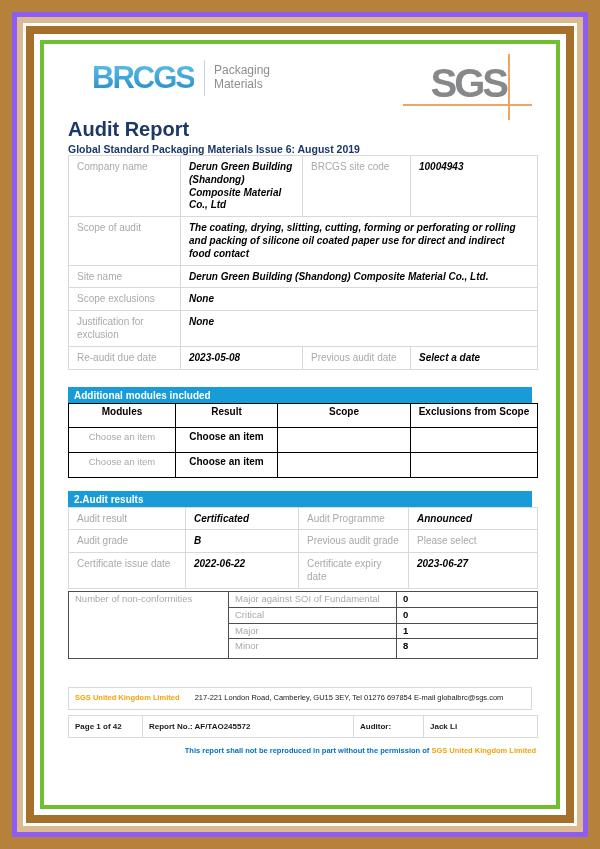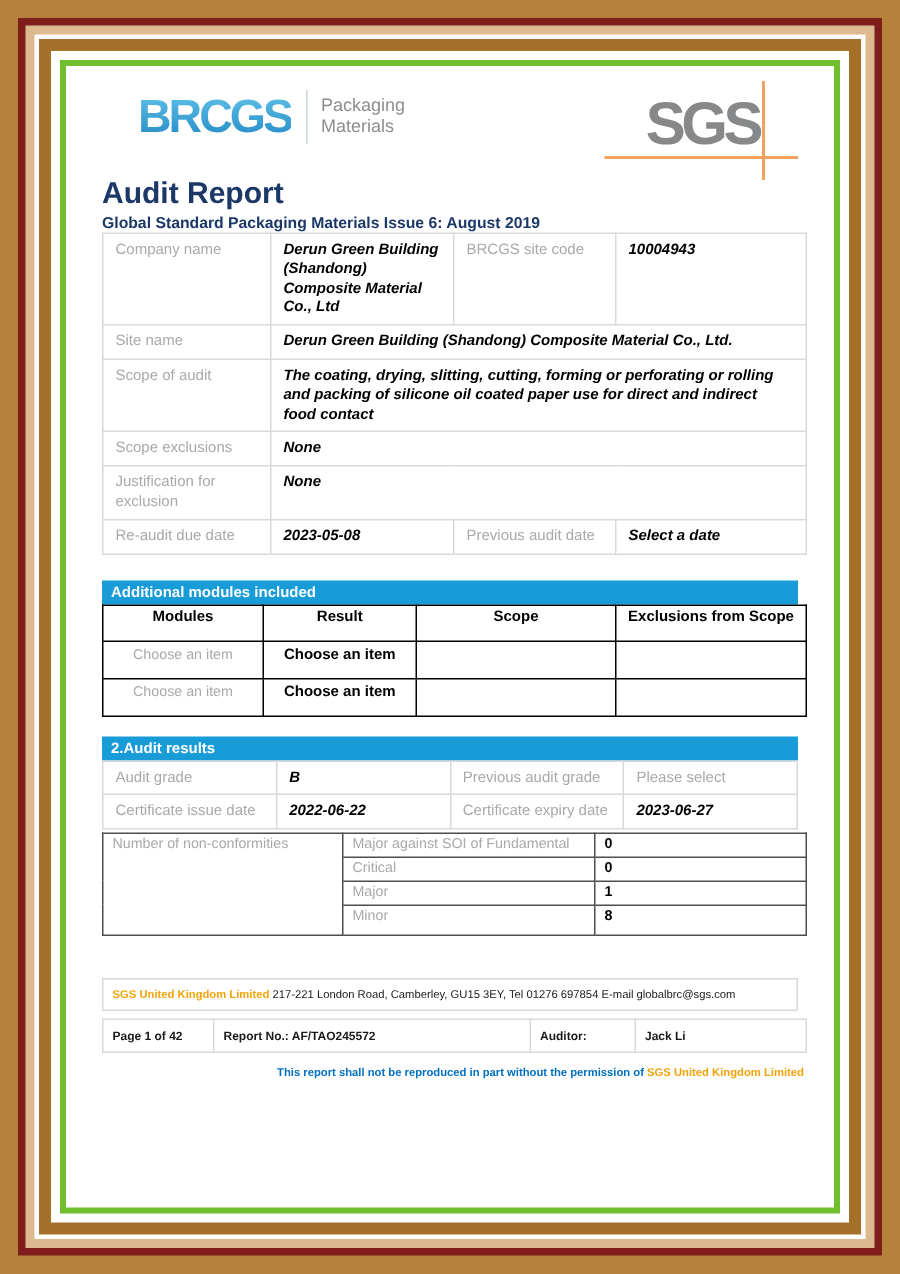--- a/index.html
+++ b/index.html
@@ -1,20 +1,20 @@
 <!DOCTYPE html>
 <html><head>
 <meta charset="utf-8">
 <style>
   * { margin:0; padding:0; box-sizing:border-box; }
   body { width:600px; height:849px; font-family:"Liberation Sans", sans-serif; background:#fff; }
 
   
   .frame-l1 { width:600px; height:849px; background:#b6813a; padding:12px; }
-  .frame-l2 { width:100%; height:100%; background:#7f1d1d; padding:5px; }
+  .frame-l2 { width:100%; height:100%; background:#8b5cf6; padding:5px; }
   .frame-l3 { width:100%; height:100%; background:#dcb98e; padding:6px; }
   .frame-l4 { width:100%; height:100%; background:#ffffff; padding:3px; }
   .frame-l5 { width:100%; height:100%; background:#a4702a; padding:8px; }
   .page     { width:100%; height:100%; background:#ffffff; padding:6px; }
   .green-box{ width:100%; height:100%; border:4px solid #6fbf2e; background:#fff; }
   .content  { width:100%; height:100%; padding:10px 20px 8px 20px; overflow:hidden; }
 
   
   .logo-row { display:flex; justify-content:space-between; align-items:flex-start; padding:6px 6px 0 28px; height:58px; }
   .brcgs { display:flex; align-items:center; }
@@ -60,21 +60,21 @@
   .t-nc { border:1px solid #4d4d4d; }
   .t-nc td { border:1px solid #4d4d4d; font-size:9.5px; padding:1px 6px 2px 6px; line-height:1.25; }
   .t-nc .nc-main { color:#a9a9a9; }
   .t-nc .nc-lbl { color:#a9a9a9; }
   .t-nc .nc-val { font-weight:bold; color:#000; }
   .t-nc tr.nc-last td { padding-bottom:6px; }
 
   
   .addr-bar { margin:28px 4px 0 4px; border:1px solid #d9d9d9; padding:5px 6px 6px 6px; font-size:7.5px; line-height:1.3; }
   .addr-company { color:#f2a30a; font-weight:bold; }
-  .addr-text { color:#1a1a1a; }
+  .addr-text { color:#1a1a1a;margin-left:13px; }
 
   .t-foot td { border:1px solid #d9d9d9; font-size:8px; font-weight:bold; color:#1a1a1a; padding:6px 6px; }
   .mt-foot { margin-top:5px; }
 
   .disclaimer { text-align:right; font-size:7.5px; font-weight:bold; margin-top:8px; }
   .disc-blue { color:#0070c0; }
   .disc-orange { color:#f2a30a; }
 
   
   .w1-112{width:112px}.w1-122{width:122px}.w1-108{width:108px}.w1-127{width:127px}
@@ -118,26 +118,26 @@
 
         <table class="t-light">
           <tbody>
                       <tr>
             <td class="lbl w1-112">Company name</td>
             <td class="val w1-122">Derun Green Building (Shandong) Composite Material Co., Ltd</td>
             <td class="lbl w1-108">BRCGS site code</td>
             <td class="val w1-127">10004943</td>
           </tr>
           <tr>
+            <td class="lbl">Scope of audit</td>
+            <td class="val" colspan="3">The coating, drying, slitting, cutting, forming or perforating or rolling and packing of silicone oil coated paper use for direct and indirect food contact</td>
+          </tr>
+          <tr>
             <td class="lbl">Site name</td>
             <td class="val" colspan="3">Derun Green Building (Shandong) Composite Material Co., Ltd.</td>
-          </tr>
-          <tr>
-            <td class="lbl">Scope of audit</td>
-            <td class="val" colspan="3">The coating, drying, slitting, cutting, forming or perforating or rolling and packing of silicone oil coated paper use for direct and indirect food contact</td>
           </tr>
           <tr>
             <td class="lbl">Scope exclusions</td>
             <td class="val" colspan="3">None</td>
           </tr>
           <tr>
             <td class="lbl">Justification for exclusion</td>
             <td class="val" colspan="3">None</td>
           </tr>
           <tr>
@@ -169,20 +169,26 @@
             <td class="mod-res">Choose an item</td>
             <td></td>
             <td></td>
           </tr>
         </tbody>
                   </table>
 
         <div class="section-bar mt-bar3">2.Audit results</div>
         <table class="t-light">
           <tbody>
+                      <tr>
+            <td class="lbl w3-117">Audit result</td>
+            <td class="val w3-113">Certificated</td>
+            <td class="lbl w3-110">Audit Programme</td>
+            <td class="val w3-129">Announced</td>
+          </tr>
           <tr>
             <td class="lbl">Audit grade</td>
             <td class="val">B</td>
             <td class="lbl">Previous audit grade</td>
             <td class="val-gray">Please select</td>
           </tr>
           <tr>
             <td class="lbl">Certificate issue date</td>
             <td class="val">2022-06-22</td>
             <td class="lbl">Certificate expiry date</td>

